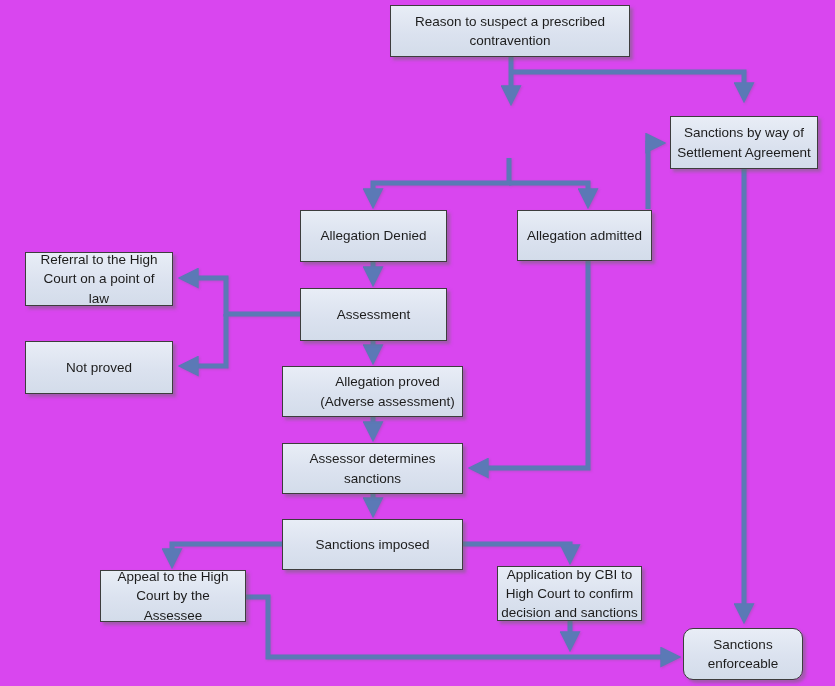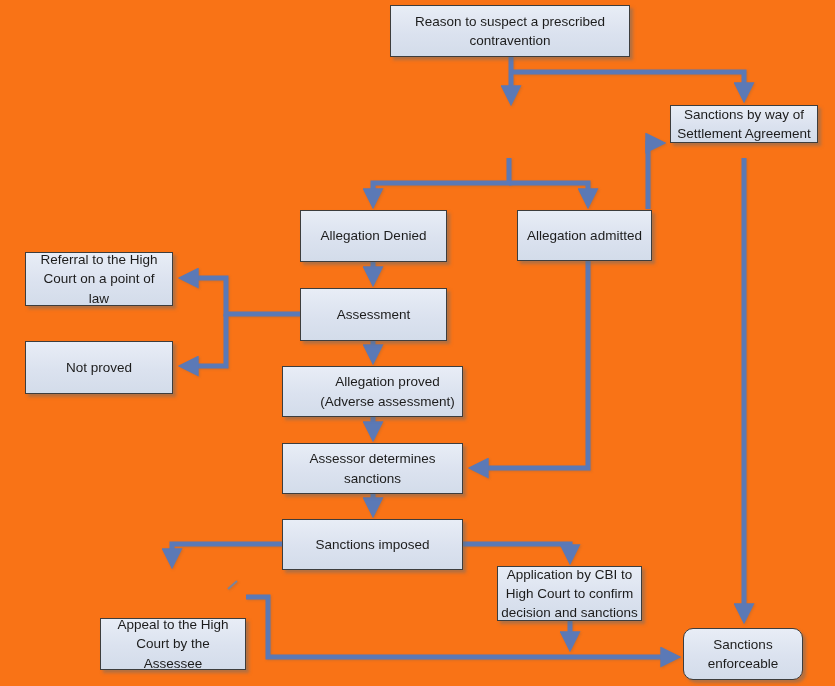--- a/index.html
+++ b/index.html
@@ -1,20 +1,20 @@
 <!DOCTYPE html>
 <html><head>
 <meta charset="utf-8">
 <style>
   html, body { margin: 0; padding: 0; background: #ffffff; }
   #canvas {
     position: relative;
     width: 835px;
     height: 686px;
-    background: #f97316;
+    background: #d946ef;
     font-family: "Liberation Sans", sans-serif;
     overflow: hidden;
   }
   #edges {
     position: absolute;
     left: 0; top: 0;
     filter: drop-shadow(1px 1px 1px rgba(90,90,90,0.25));
   }
   .edge { stroke: #5b79b6; stroke-width: 5; fill: none; }
   .tick { stroke: #7b849b; stroke-width: 2; fill: none; }
@@ -28,30 +28,30 @@
     padding: 2px 6px;
     background: linear-gradient(180deg, #e8edf6 0%, #dbe2ef 55%, #d3dcea 100%);
     border: 1.6px solid #3d3d3d;
     box-shadow: 3px 3px 3px rgba(110,110,110,0.5);
     font-size: 13.5px;
     line-height: 1.42;
     color: #1c1c1c;
   }
   #n-reason               { left: 390px; top: 5px;   width: 240px; height: 52px; }
   #n-assessor-appointed   { left: 388px; top: 108px; width: 242px; height: 50px; }
-  #n-settlement           { left: 670px; top: 105px; width: 148px; height: 38px; }
+  #n-settlement           { left: 670px; top: 116px; width: 148px; height: 53px; }
   #n-allegation-denied    { left: 300px; top: 210px; width: 147px; height: 52px; }
   #n-allegation-admitted  { left: 517px; top: 210px; width: 135px; height: 51px; }
   #n-referral             { left: 25px;  top: 252px; width: 148px; height: 54px; }
   #n-assessment           { left: 300px; top: 288px; width: 147px; height: 53px; }
   #n-not-proved           { left: 25px;  top: 341px; width: 148px; height: 53px; }
   #n-allegation-proved    { left: 282px; top: 366px; width: 181px; height: 51px; padding-left: 36px; }
   #n-assessor-determines  { left: 282px; top: 443px; width: 181px; height: 51px; padding: 4px 3px; }
   #n-sanctions-imposed    { left: 282px; top: 519px; width: 181px; height: 51px; }
-  #n-appeal               { left: 100px; top: 570px; width: 146px; height: 52px; margin-top: 48px; }
+  #n-appeal               { left: 100px; top: 570px; width: 146px; height: 52px; }
   #n-application-cbi      { left: 497px; top: 566px; width: 145px; height: 55px; padding: 14px 3px; }
   #n-sanctions-enforceable{ left: 683px; top: 628px; width: 120px; height: 52px; border-radius: 10px; }
 </style>
 </head>
 <body>
 
 <div id="canvas">
 
   <svg id="edges" width="835" height="686" viewBox="0 0 835 686">
     <defs>

